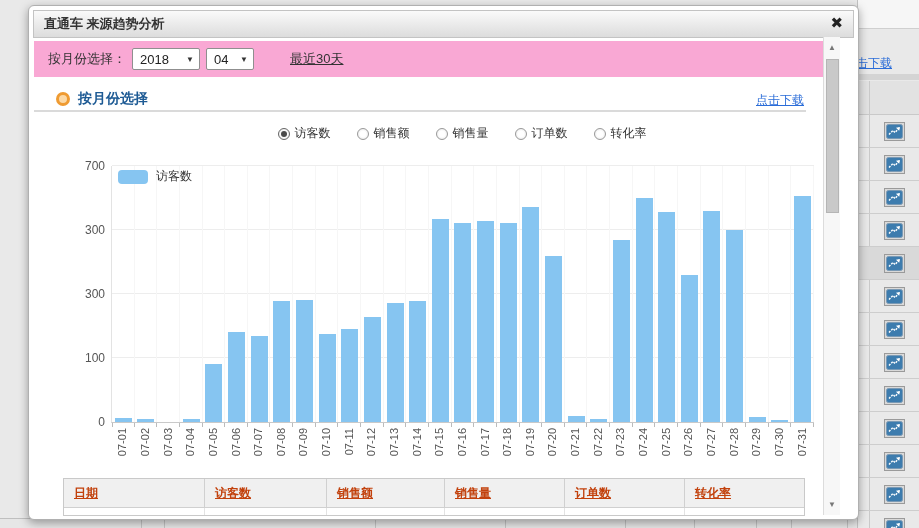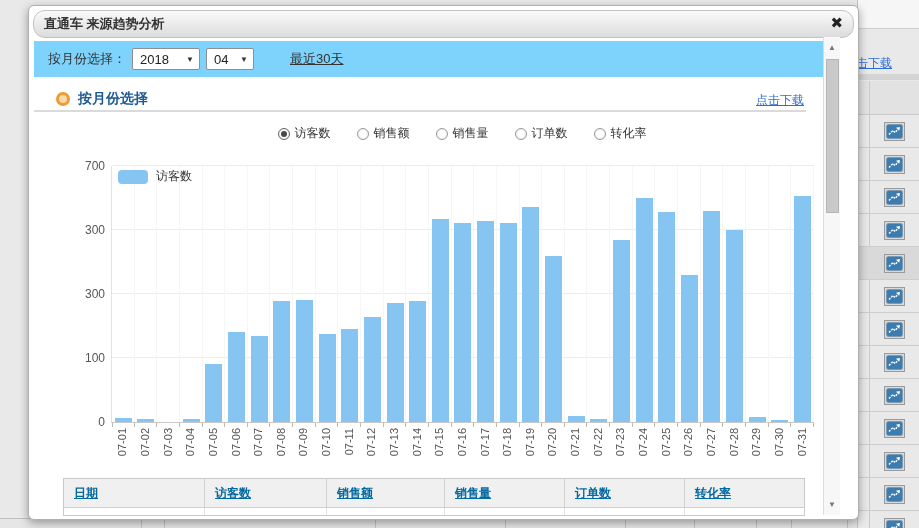--- a/index.html
+++ b/index.html
@@ -21,26 +21,26 @@
   .bg-row.hl{background:#d9d9d9;}
   .icon-btn{width:21px;height:19px;box-sizing:border-box;border:1px solid #9a9a9a;
             background:#d9d9d9;padding:1px 0 0 1px;display:flex;cursor:pointer;}
   .bg-bottom{position:absolute;left:0;top:518px;width:857px;height:10px;background:#e6e6e6;
              border-top:1px solid #bfbfbf;z-index:1;}
   .bg-bottom .vb{position:absolute;top:0;bottom:0;width:1px;background:#c4c4c4;}
   
   .modal{position:absolute;left:28px;top:5px;width:829px;height:513px;background:#fff;
          border:1px solid #b0b0b0;border-radius:6px;box-shadow:0 3px 10px rgba(0,0,0,.35);z-index:10;}
   .titlebar{position:absolute;left:4px;right:4px;top:4px;height:26px;border:1px solid #c3c3c3;
-            border-radius:12px;background:linear-gradient(#fafafa,#dcdcdc);
+            border-radius:0;background:linear-gradient(#fafafa,#dcdcdc);
             display:flex;align-items:center;}
   .titlebar .title{font-size:13px;font-weight:bold;color:#333;padding-left:10px;}
   .close{position:absolute;right:10px;top:3px;font-size:15px;font-weight:bold;color:#222;cursor:pointer;}
   
-  .filterbar{position:absolute;left:5px;top:35px;width:789px;height:36px;background:#7dd3fc;
+  .filterbar{position:absolute;left:5px;top:35px;width:789px;height:36px;background:#f9a8d4;
              display:flex;align-items:center;font-size:13px;color:#333;}
   .filterbar .flabel{margin-left:14px;}
   .select{display:inline-flex;align-items:center;justify-content:space-between;box-sizing:border-box;
           height:22px;border:1px solid #8f8f8f;border-radius:2px;background:#fff;
           padding:0 5px 0 7px;margin-left:6px;font-size:13px;color:#222;cursor:pointer;}
   .select .arrow{font-size:8px;color:#333;margin-left:6px;}
   .sel-year{width:68px;}
   .sel-month{width:48px;}
   .recent-link{margin-left:36px;color:#333;text-decoration:underline;cursor:pointer;}
   
@@ -74,21 +74,21 @@
   .slot::before{content:'';position:absolute;right:0;top:0;bottom:0;width:1px;background:#f6f6f6;}
   .slot::after{content:'';position:absolute;right:0;bottom:-5px;width:1px;height:4px;background:#bbb;}
   .bar{width:17px;position:relative;z-index:1;}
   .xlabel{position:absolute;top:calc(100% + 6px);left:calc(50% - 7px);transform-origin:0 0;
           transform:rotate(-90deg) translateX(-100%);font-size:11px;color:#555;white-space:nowrap;}
   
   .data-table{position:absolute;left:34px;top:472px;width:740px;border:1px solid #c9c9c9;background:#fff;}
   .thead{display:flex;height:28px;background:#f0f0f0;border-bottom:1px solid #d0d0d0;}
   .th{box-sizing:border-box;border-right:1px solid #d0d0d0;display:flex;align-items:center;padding-left:10px;}
   .th:last-child{border-right:none;}
-  .th-link{font-size:12px;font-weight:bold;color:#0369a1;text-decoration:underline;cursor:pointer;}
+  .th-link{font-size:12px;font-weight:bold;color:#c2410c;text-decoration:underline;cursor:pointer;}
   .trow-sliver{display:flex;height:7px;overflow:hidden;}
   .td{box-sizing:border-box;border-right:1px solid #e3e3e3;}
   .td:last-child{border-right:none;}
   
   .scrollbar{position:absolute;left:794px;top:31px;bottom:4px;width:16px;background:#f7f7f7;
              border-left:1px solid #dcdcdc;}
   .sb-arrow{position:absolute;left:0;right:0;text-align:center;font-size:8px;color:#777;cursor:pointer;}
   .sb-arrow.up{top:6px;}
   .sb-arrow.down{bottom:6px;}
   .sb-thumb{position:absolute;left:2px;width:11px;top:22px;height:152px;background:#c9c9c9;

